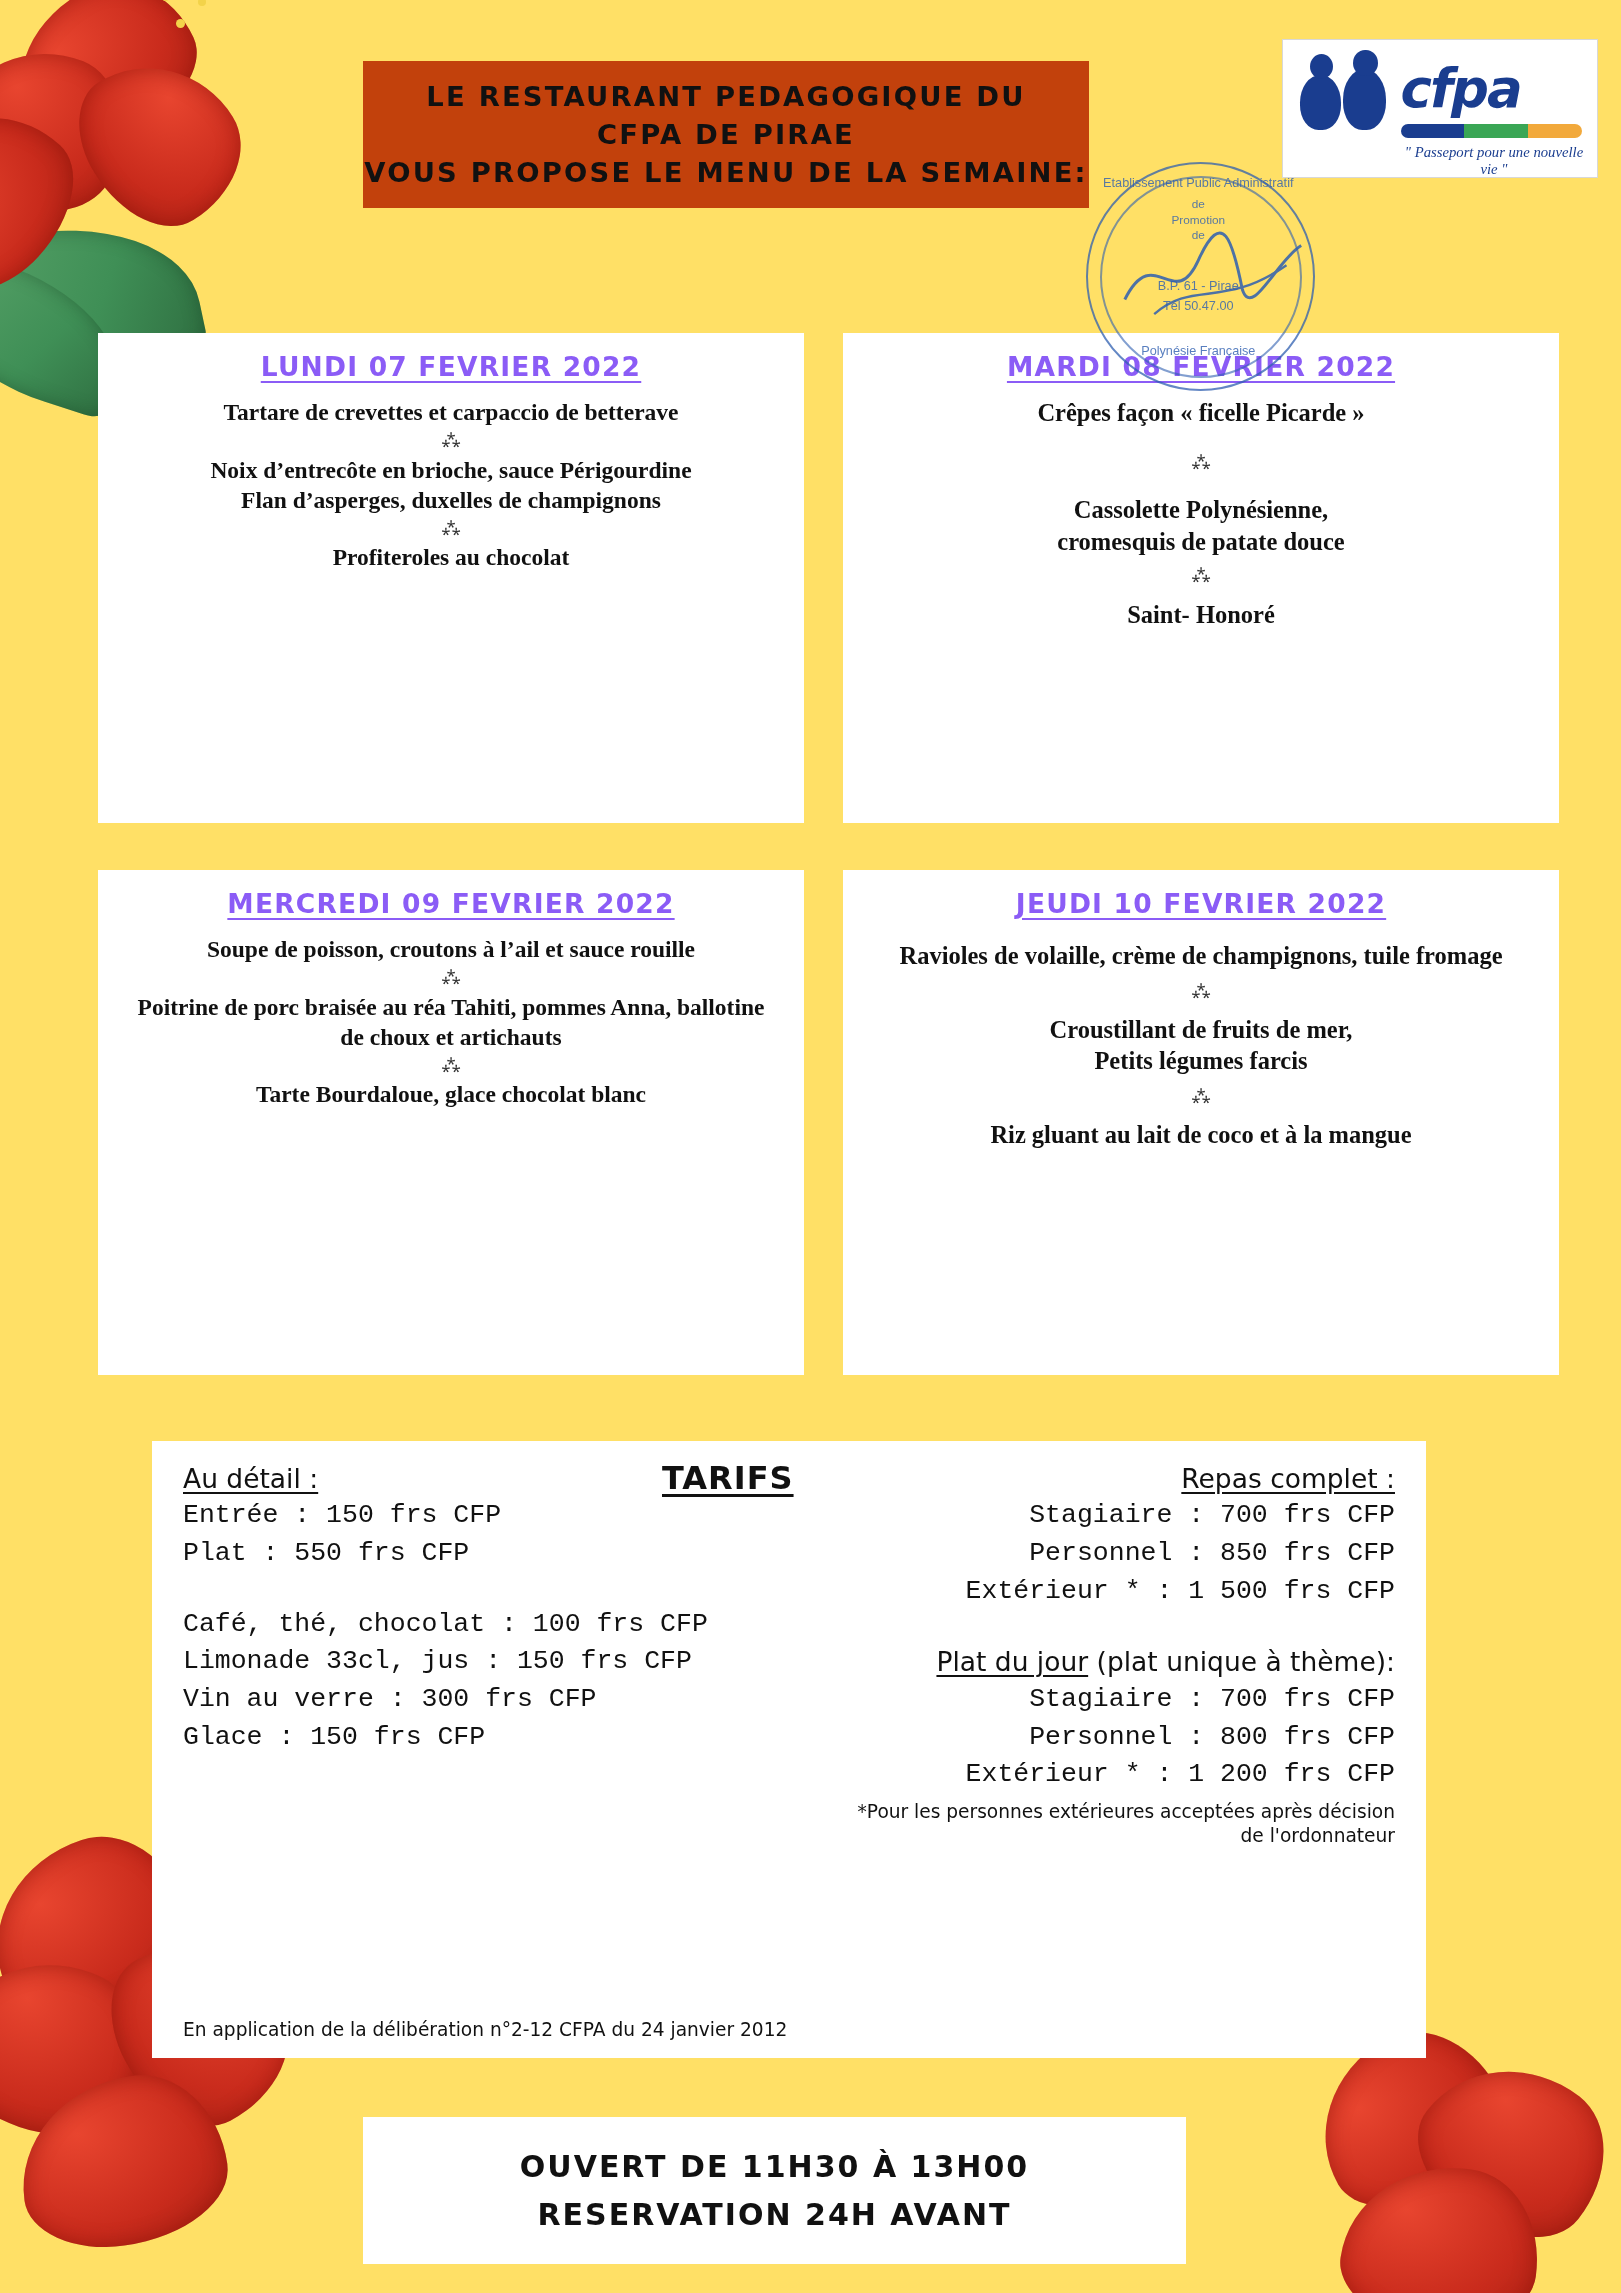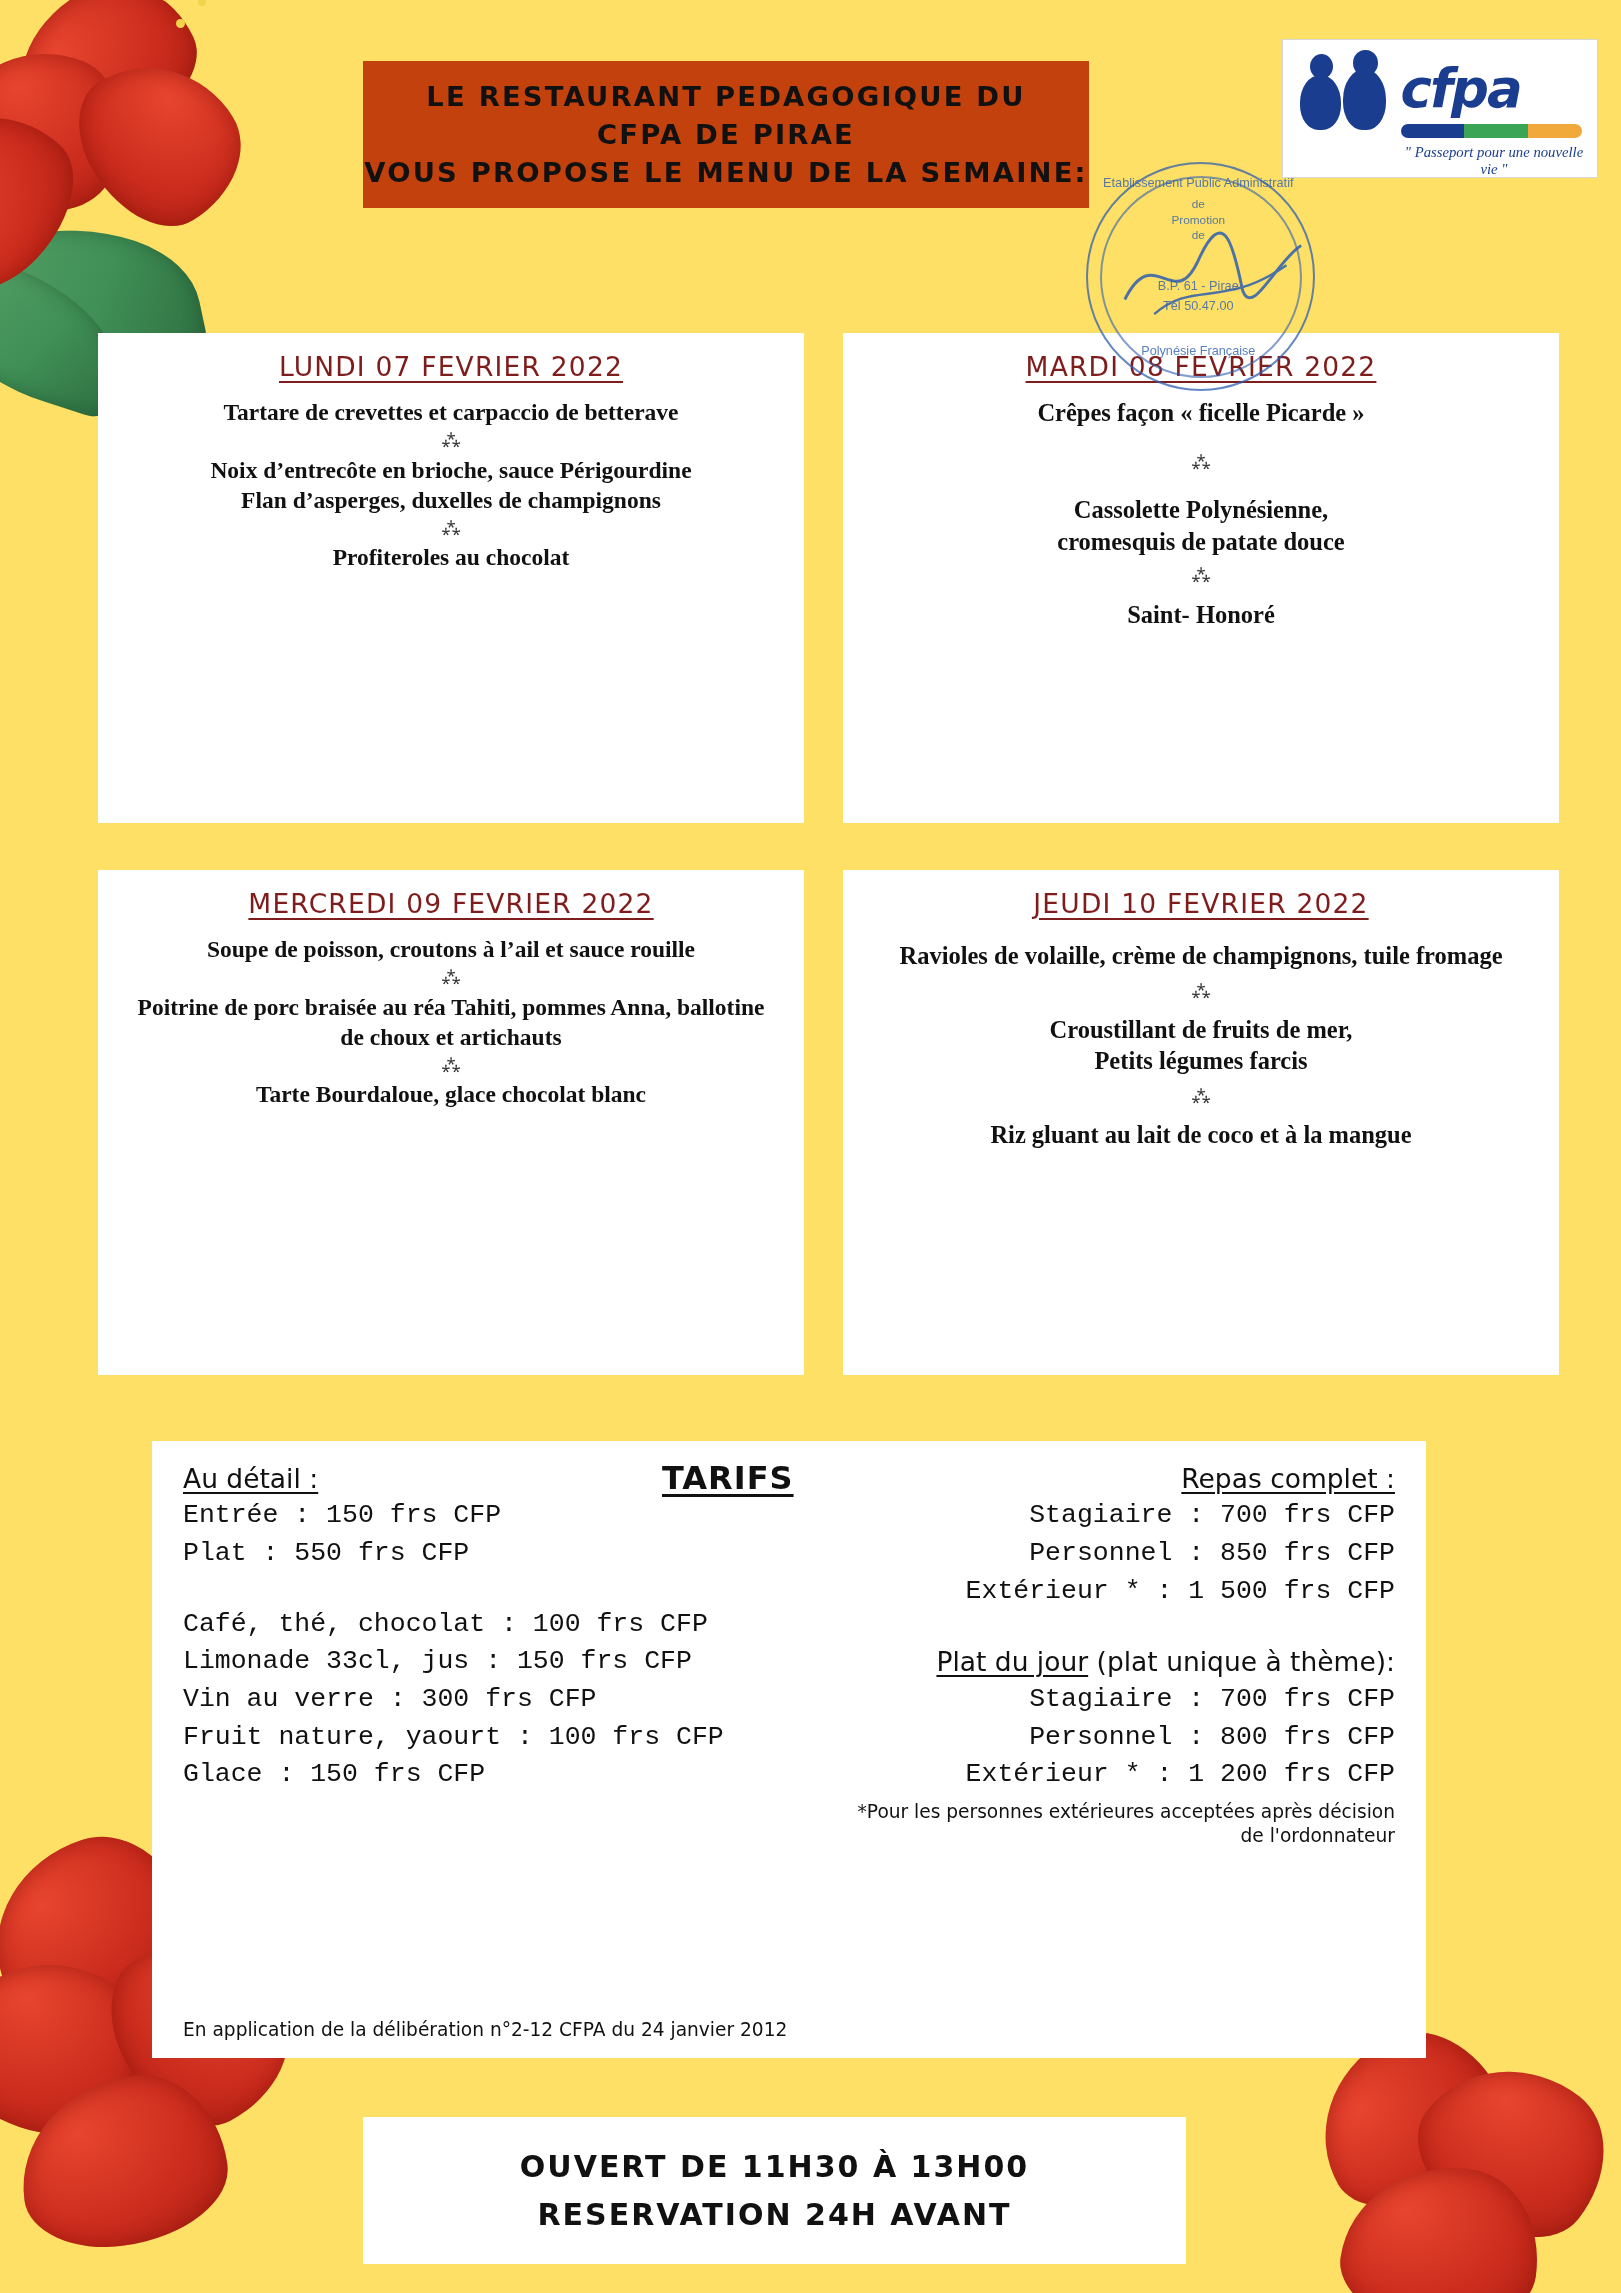--- a/index.html
+++ b/index.html
@@ -89,21 +89,21 @@
     opacity:.85;
   }
 
   .day-card{
     position:absolute; background:#ffffff; box-sizing:border-box;
     padding:17.6px 25.5px 21.6px;
     text-align:center;
   }
   .day-title{
     font-family:"DejaVu Sans", sans-serif;
-    font-weight:400; font-size:26.5px; letter-spacing:1.2px; color:#7f1d1d;
+    font-weight:700; font-size:26.5px; letter-spacing:1.2px; color:#8b5cf6;
     text-decoration:underline; text-underline-offset:4.9px;
     margin-bottom:15.7px;
   }
   .course{
     font-family:"Liberation Serif", serif;
     font-weight:700; font-size:23.5px; color:#111; line-height:1.28;
   }
   .sep{
     font-family:"Liberation Serif", serif; font-size:16.7px; color:#333;
     line-height:1; margin:4.9px 0 5.9px;
@@ -269,21 +269,20 @@
     <div class="t-title">TARIFS</div>
     <div class="tarifs-grid">
       <div class="t-left">
         <div class="t-head">Au détail :</div>
         <div class="t-line">Entrée : 150 frs CFP</div>
         <div class="t-line">Plat : 550 frs CFP</div>
         <div class="t-gap"></div>
         <div class="t-line">Café, thé, chocolat : 100 frs CFP</div>
         <div class="t-line">Limonade 33cl, jus : 150 frs CFP</div>
         <div class="t-line">Vin au verre : 300 frs CFP</div>
-        <div class="t-line">Fruit nature, yaourt : 100 frs CFP</div>
         <div class="t-line">Glace : 150 frs CFP</div>
       </div>
       <div class="t-right">
         <div class="t-head">Repas complet :</div>
         <div class="t-line">Stagiaire : 700 frs CFP</div>
         <div class="t-line">Personnel : 850 frs CFP</div>
         <div class="t-line">Extérieur * : 1 500 frs CFP</div>
         <div class="t-gap"></div>
         <div class="t-sub">
           <span class="t-head" style="margin-bottom:0">Plat du jour</span><span> (plat unique à thème):</span>

